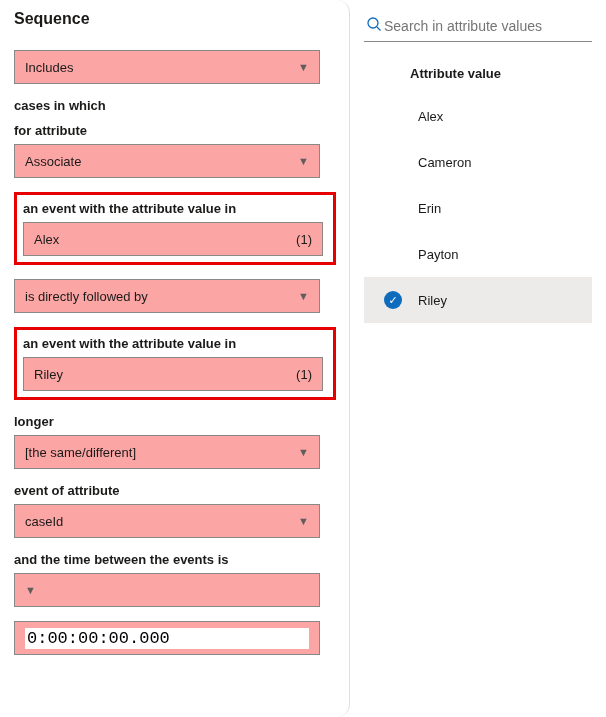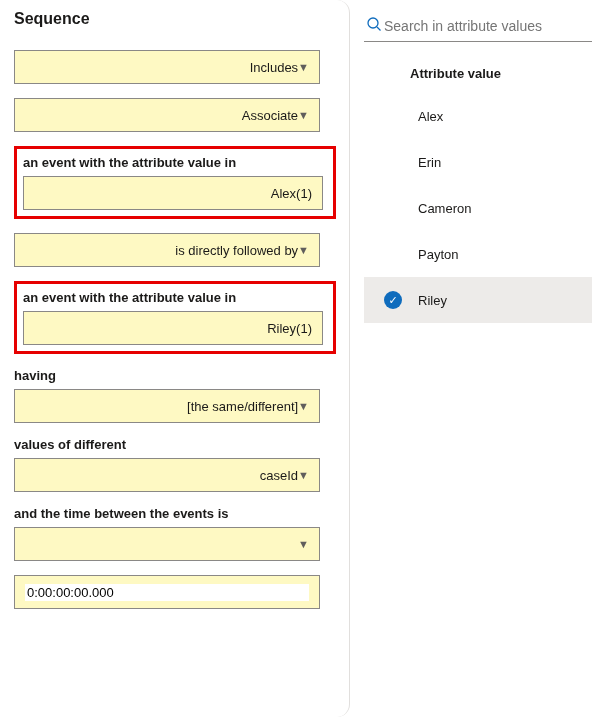--- a/index.html
+++ b/index.html
@@ -33,36 +33,37 @@
     font-weight: 600;
     margin: 10px 0 6px 0;
   }
   .select, .inputbox {
     width: 306px;
     border: 1px solid #8a8886;
     height: 34px;
     padding: 0 10px;
     display: flex;
     align-items: center;
-    justify-content: flex-end;
-    background: #fef9c3;
+    justify-content: space-between;
+    background: #fca5a5;
     font-size: 13px;
     color: #1b1a19;
     cursor: pointer;
     margin-bottom: 14px;
   }
   .select .chev {
     font-size: 11px;
     color: #605e5c;
   }
   .inputbox input {
     border: none;
     outline: none;
     width: 100%;
-    font-size: 13px;
+    font-size: 17px;
+    font-family: Liberation Mono, monospace;
   }
   .highlight {
     border: 3px solid #e60000;
     padding: 6px 6px 2px 6px;
     margin-bottom: 14px;
     width: 322px;
   }
   .highlight .label { margin-top: 0; }
   .highlight .select { margin-bottom: 4px; width: 300px; }
   .count { color: #1b1a19; font-size: 13px; }
@@ -120,21 +121,23 @@
 <body>
 
 <div class="left">
   <div class="heading">Sequence</div>
 
   <div class="select">
     <span>Includes</span>
     <span class="chev">▼</span>
   </div>
 
-
+  <div class="label">cases in which</div>
+
+  <div class="label">for attribute</div>
   <div class="select">
     <span>Associate</span>
     <span class="chev">▼</span>
   </div>
 
   <div class="highlight">
     <div class="label">an event with the attribute value in</div>
     <div class="select">
       <span>Alex</span>
       <span class="count">(1)</span>
@@ -147,27 +150,27 @@
   </div>
 
   <div class="highlight">
     <div class="label">an event with the attribute value in</div>
     <div class="select">
       <span>Riley</span>
       <span class="count">(1)</span>
     </div>
   </div>
 
-  <div class="label">having</div>
+  <div class="label">longer</div>
   <div class="select">
     <span>[the same/different]</span>
     <span class="chev">▼</span>
   </div>
 
-  <div class="label">values of different</div>
+  <div class="label">event of attribute</div>
   <div class="select">
     <span>caseId</span>
     <span class="chev">▼</span>
   </div>
 
   <div class="label">and the time between the events is</div>
   <div class="select">
     <span class="chev">▼</span>
   </div>
 
@@ -190,25 +193,25 @@
 
   <div class="attr-head">Attribute value</div>
 
   <div class="attr-list" id="attr-list">
       <div class="attr-item">
         <div class="chk"></div>
         <span>Alex</span>
       </div>
       <div class="attr-item">
         <div class="chk"></div>
+        <span>Cameron</span>
+      </div>
+      <div class="attr-item">
+        <div class="chk"></div>
         <span>Erin</span>
-      </div>
-      <div class="attr-item">
-        <div class="chk"></div>
-        <span>Cameron</span>
       </div>
       <div class="attr-item">
         <div class="chk"></div>
         <span>Payton</span>
       </div>
       <div class="attr-item selected">
         <div class="chk">✓</div>
         <span>Riley</span>
       </div>
     </div>

